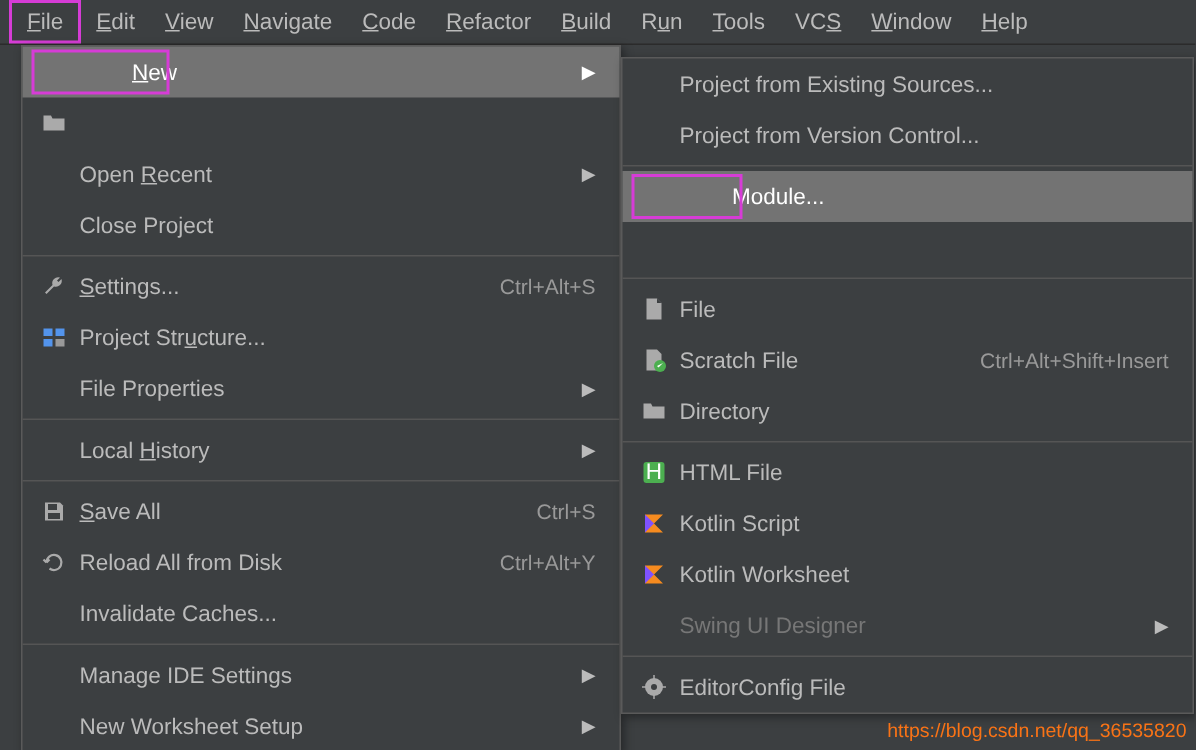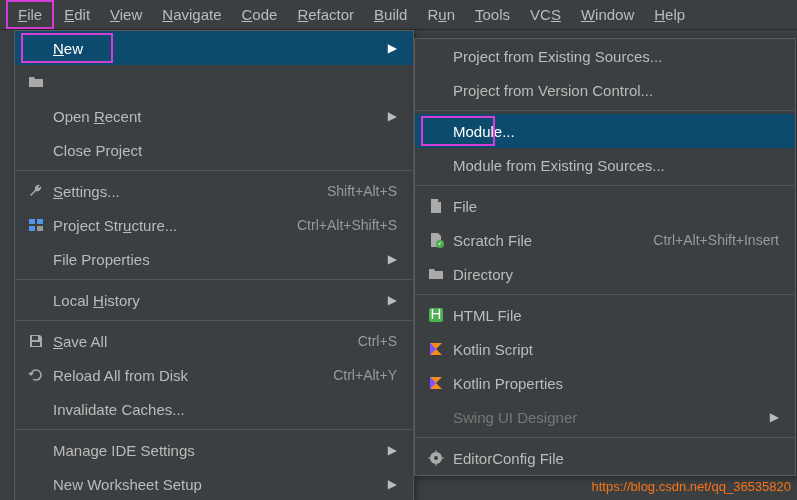--- a/index.html
+++ b/index.html
@@ -5,21 +5,21 @@
 * { margin:0; padding:0; box-sizing:border-box; font-family:"Segoe UI",Arial,sans-serif; font-size:15px; }
 body { background:#3c3f41; color:#bbbbbb; width:797px; height:500px; overflow:hidden; position:relative; }
 .menubar { display:flex; align-items:center; height:30px; background:#3c3f41; padding:0 6px; border-bottom:1px solid #2b2b2b; }
 .menubar .mitem { padding:4px 10px; cursor:default; }
 .menubar .mitem.sel { border:2px solid #d63cd6; }
 .mnemonic { text-decoration:underline; }
 .dropdown { position:absolute; background:#3c3f41; border:1px solid #5a5a5a; box-shadow:2px 2px 6px rgba(0,0,0,.4); }
 .dropdown.file { left:14px; top:30px; width:400px; }
 .dropdown.new { left:414px; top:38px; width:382px; }
 .row { display:flex; align-items:center; height:34px; padding:0 16px 0 10px; position:relative; }
-.row.hover { background:#0c4a6e; color:#fff; }
+.row.hover { background:#737373; color:#fff;gap:35px; }
 .row.hover.boxed::after { content:""; position:absolute; left:6px; top:2px; right:300px; bottom:2px; border:2px solid #d63cd6; }
 .row .ic { width:22px; height:18px; display:flex; align-items:center; justify-content:center; margin-right:6px; }
 .row .label { flex:1; white-space:nowrap; }
 .row .shortcut { color:#999; font-size:14px; }
 .row .arrow { margin-left:auto; font-size:12px; color:#bbb; }
 .row.hover .arrow { color:#fff; }
 .row.dim { color:#777; }
 .sep { height:1px; background:#555; margin:3px 0; }
 .watermark { position:absolute; right:6px; bottom:6px; font-size:13px; color:#f97316; }
 svg { width:16px; height:16px; }
@@ -64,33 +64,32 @@
       <span class="label">Close Project</span>
     </div>
     <div class="sep"></div>
     <div class="row">
       <span class="ic">
         <svg viewBox="0 0 16 16">
           <path fill="#aaa" d="M13 3a4 4 0 0 1-5 5L3 13l-1-1 5-5a4 4 0 0 1 5-5l-2 2 1 1 2-2z"></path>
         </svg>
       </span>
       <span class="label"><span class="mnemonic">S</span>ettings...</span>
-      <span class="shortcut">Shift+Alt+S</span>
+      <span class="shortcut">Ctrl+Alt+S</span>
     </div>
     <div class="row">
       <span class="ic">
         <svg viewBox="0 0 16 16">
           <rect fill="#5394ec" x="1" y="2" width="6" height="5"></rect>
           <rect fill="#5394ec" x="9" y="2" width="6" height="5"></rect>
           <rect fill="#5394ec" x="1" y="9" width="6" height="5"></rect>
           <rect fill="#999" x="9" y="9" width="6" height="5"></rect>
         </svg>
       </span>
       <span class="label">Project Str<span class="mnemonic">u</span>cture...</span>
-      <span class="shortcut">Ctrl+Alt+Shift+S</span>
     </div>
     <div class="row">
       <span class="ic"></span>
       <span class="label">File Properties</span>
       <span class="arrow">▶</span>
     </div>
     <div class="sep"></div>
     <div class="row">
       <span class="ic"></span>
       <span class="label">Local <span class="mnemonic">H</span>istory</span>
@@ -142,21 +141,20 @@
       <span class="ic"></span>
       <span class="label">Project from Version Control...</span>
     </div>
     <div class="sep"></div>
     <div class="row hover boxed">
       <span class="ic"></span>
       <span class="label">Module...</span>
     </div>
     <div class="row">
       <span class="ic"></span>
-      <span class="label">Module from Existing Sources...</span>
     </div>
     <div class="sep"></div>
     <div class="row">
       <span class="ic">
         <svg viewBox="0 0 16 16">
           <path fill="#aaa" d="M3 1h7l3 3v11H3z"></path>
           <path fill="#3c3f41" d="M10 1v3h3"></path>
         </svg>
       </span>
       <span class="label">File</span>
@@ -199,21 +197,21 @@
       </span>
       <span class="label">Kotlin Script</span>
     </div>
     <div class="row">
       <span class="ic">
         <svg viewBox="0 0 16 16">
           <path fill="#f68b1f" d="M2 2h12L8 8l6 6H2z"></path>
           <path fill="#7f52ff" d="M2 2l6 6-6 6z"></path>
         </svg>
       </span>
-      <span class="label">Kotlin Properties</span>
+      <span class="label">Kotlin Worksheet</span>
     </div>
     <div class="row dim">
       <span class="ic"></span>
       <span class="label">Swing UI Designer</span>
       <span class="arrow">▶</span>
     </div>
     <div class="sep"></div>
     <div class="row">
       <span class="ic">
         <svg viewBox="0 0 16 16">

